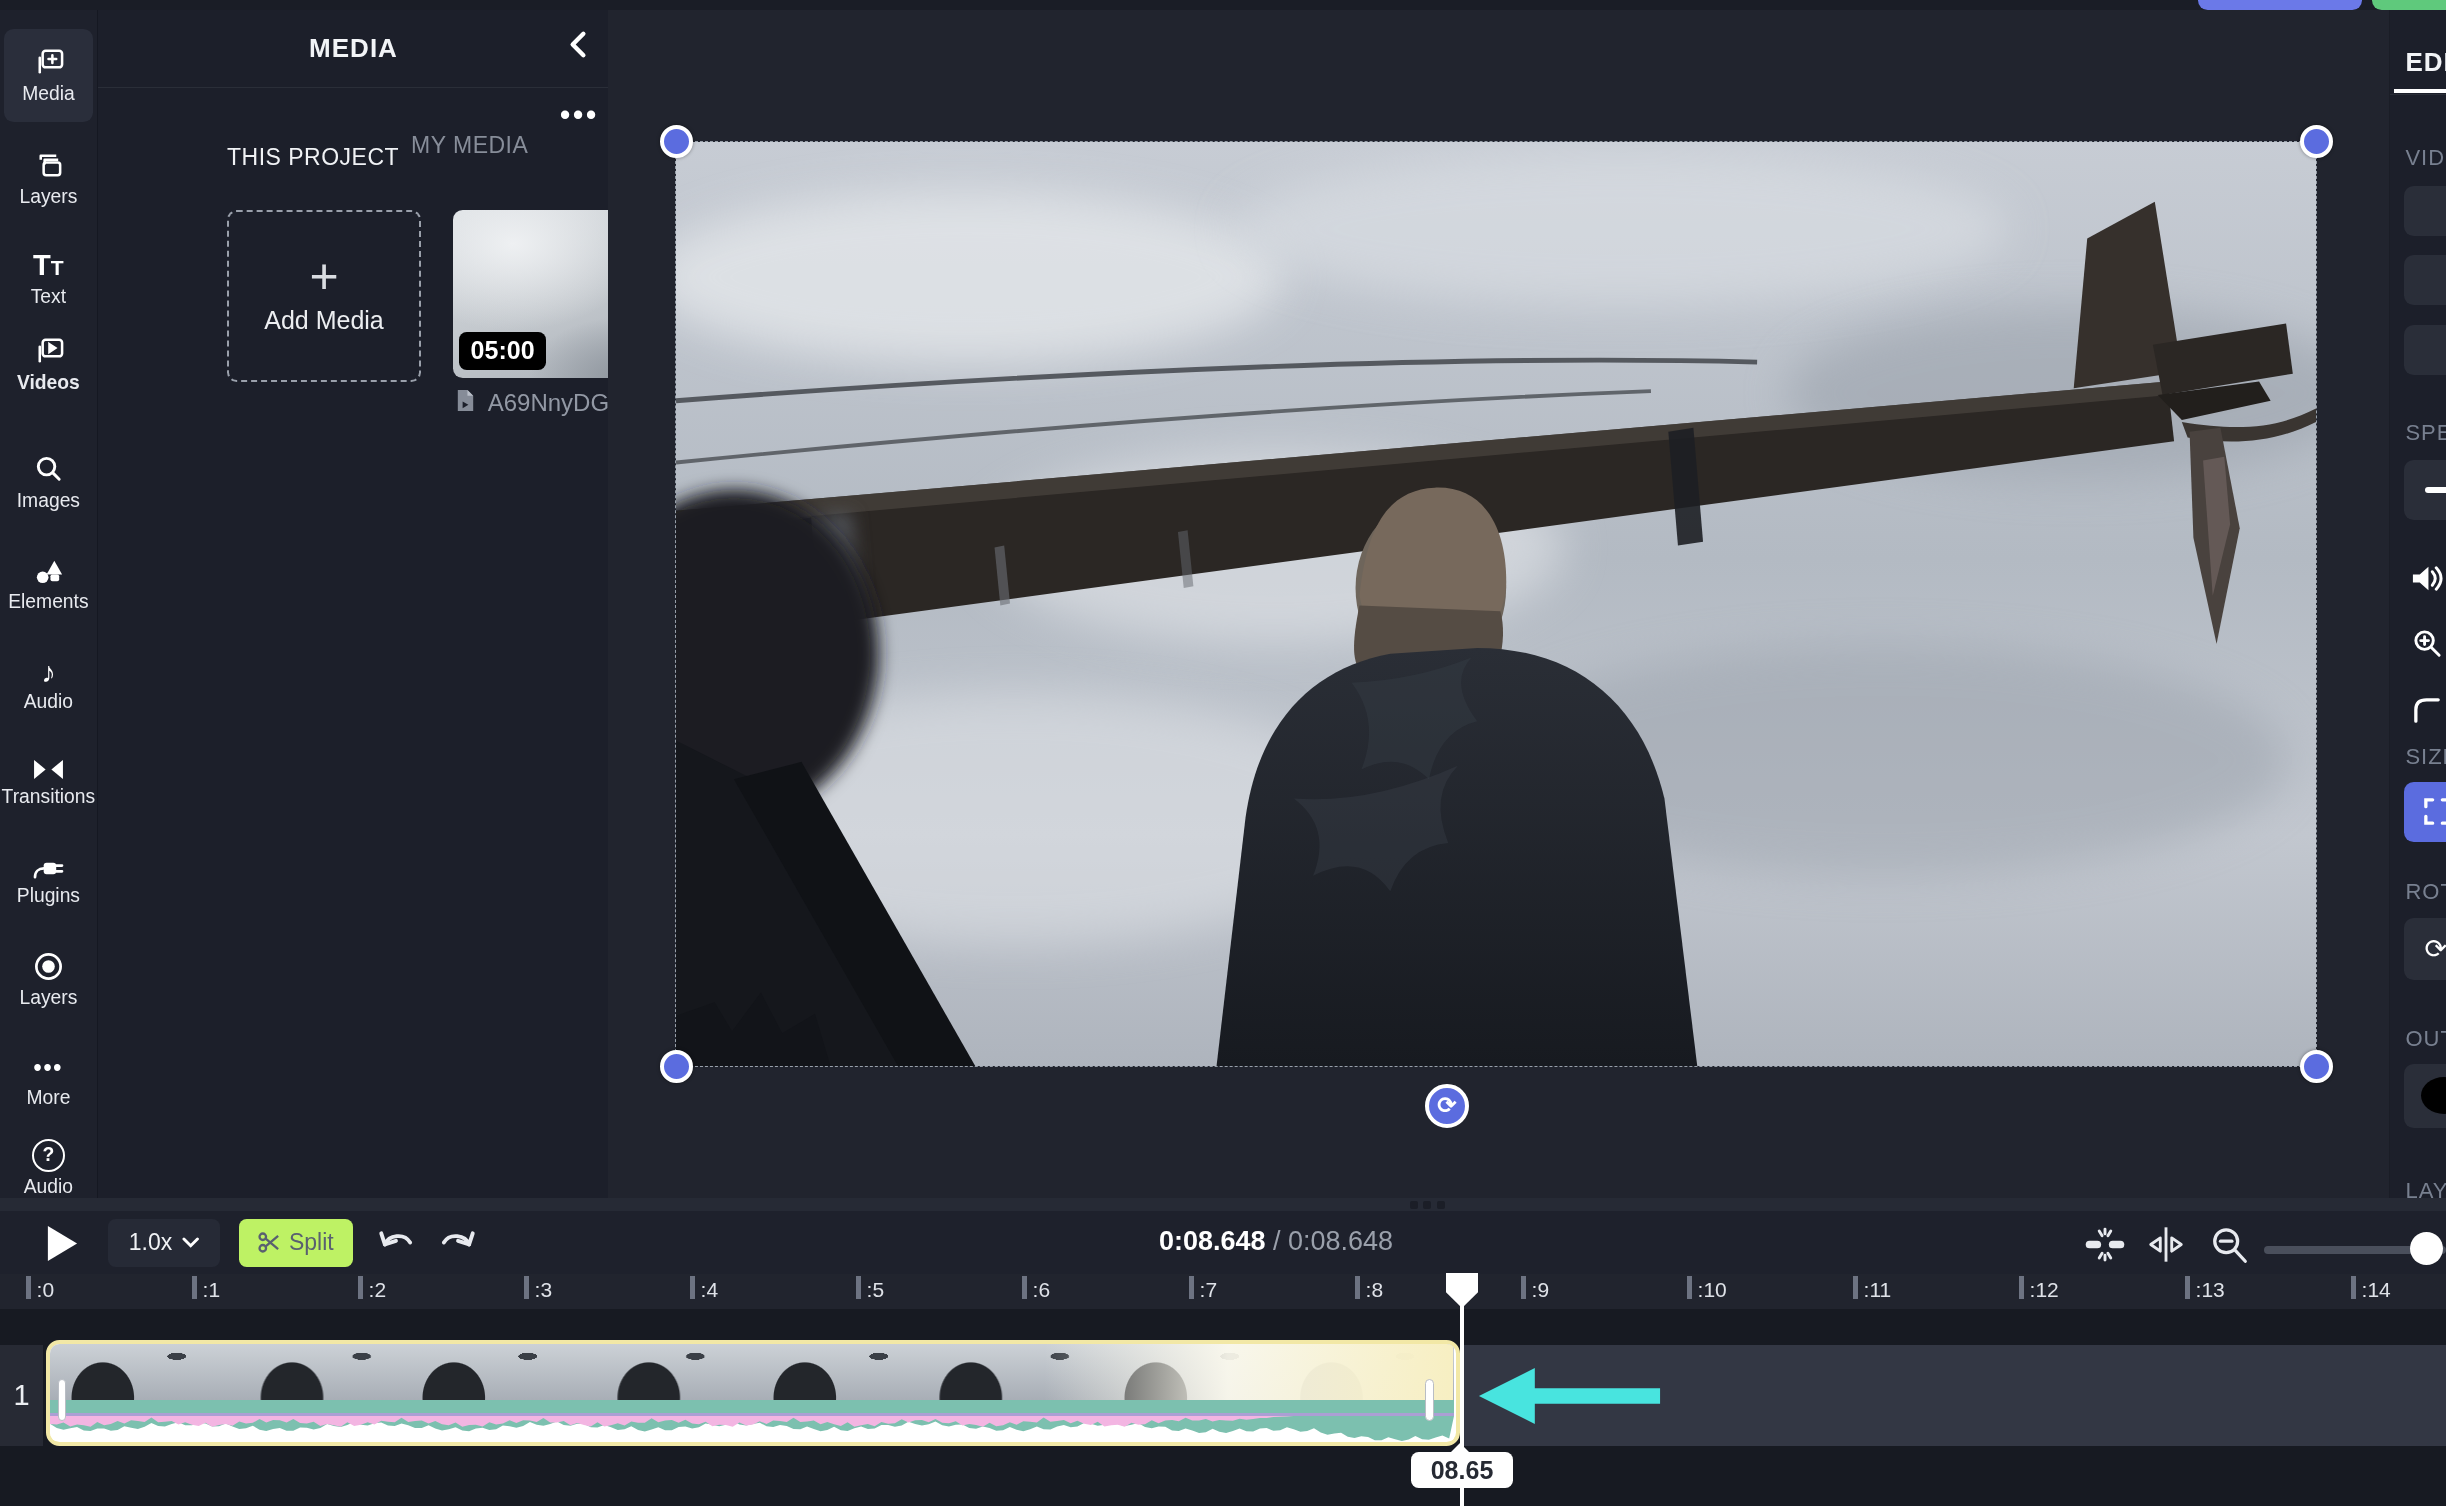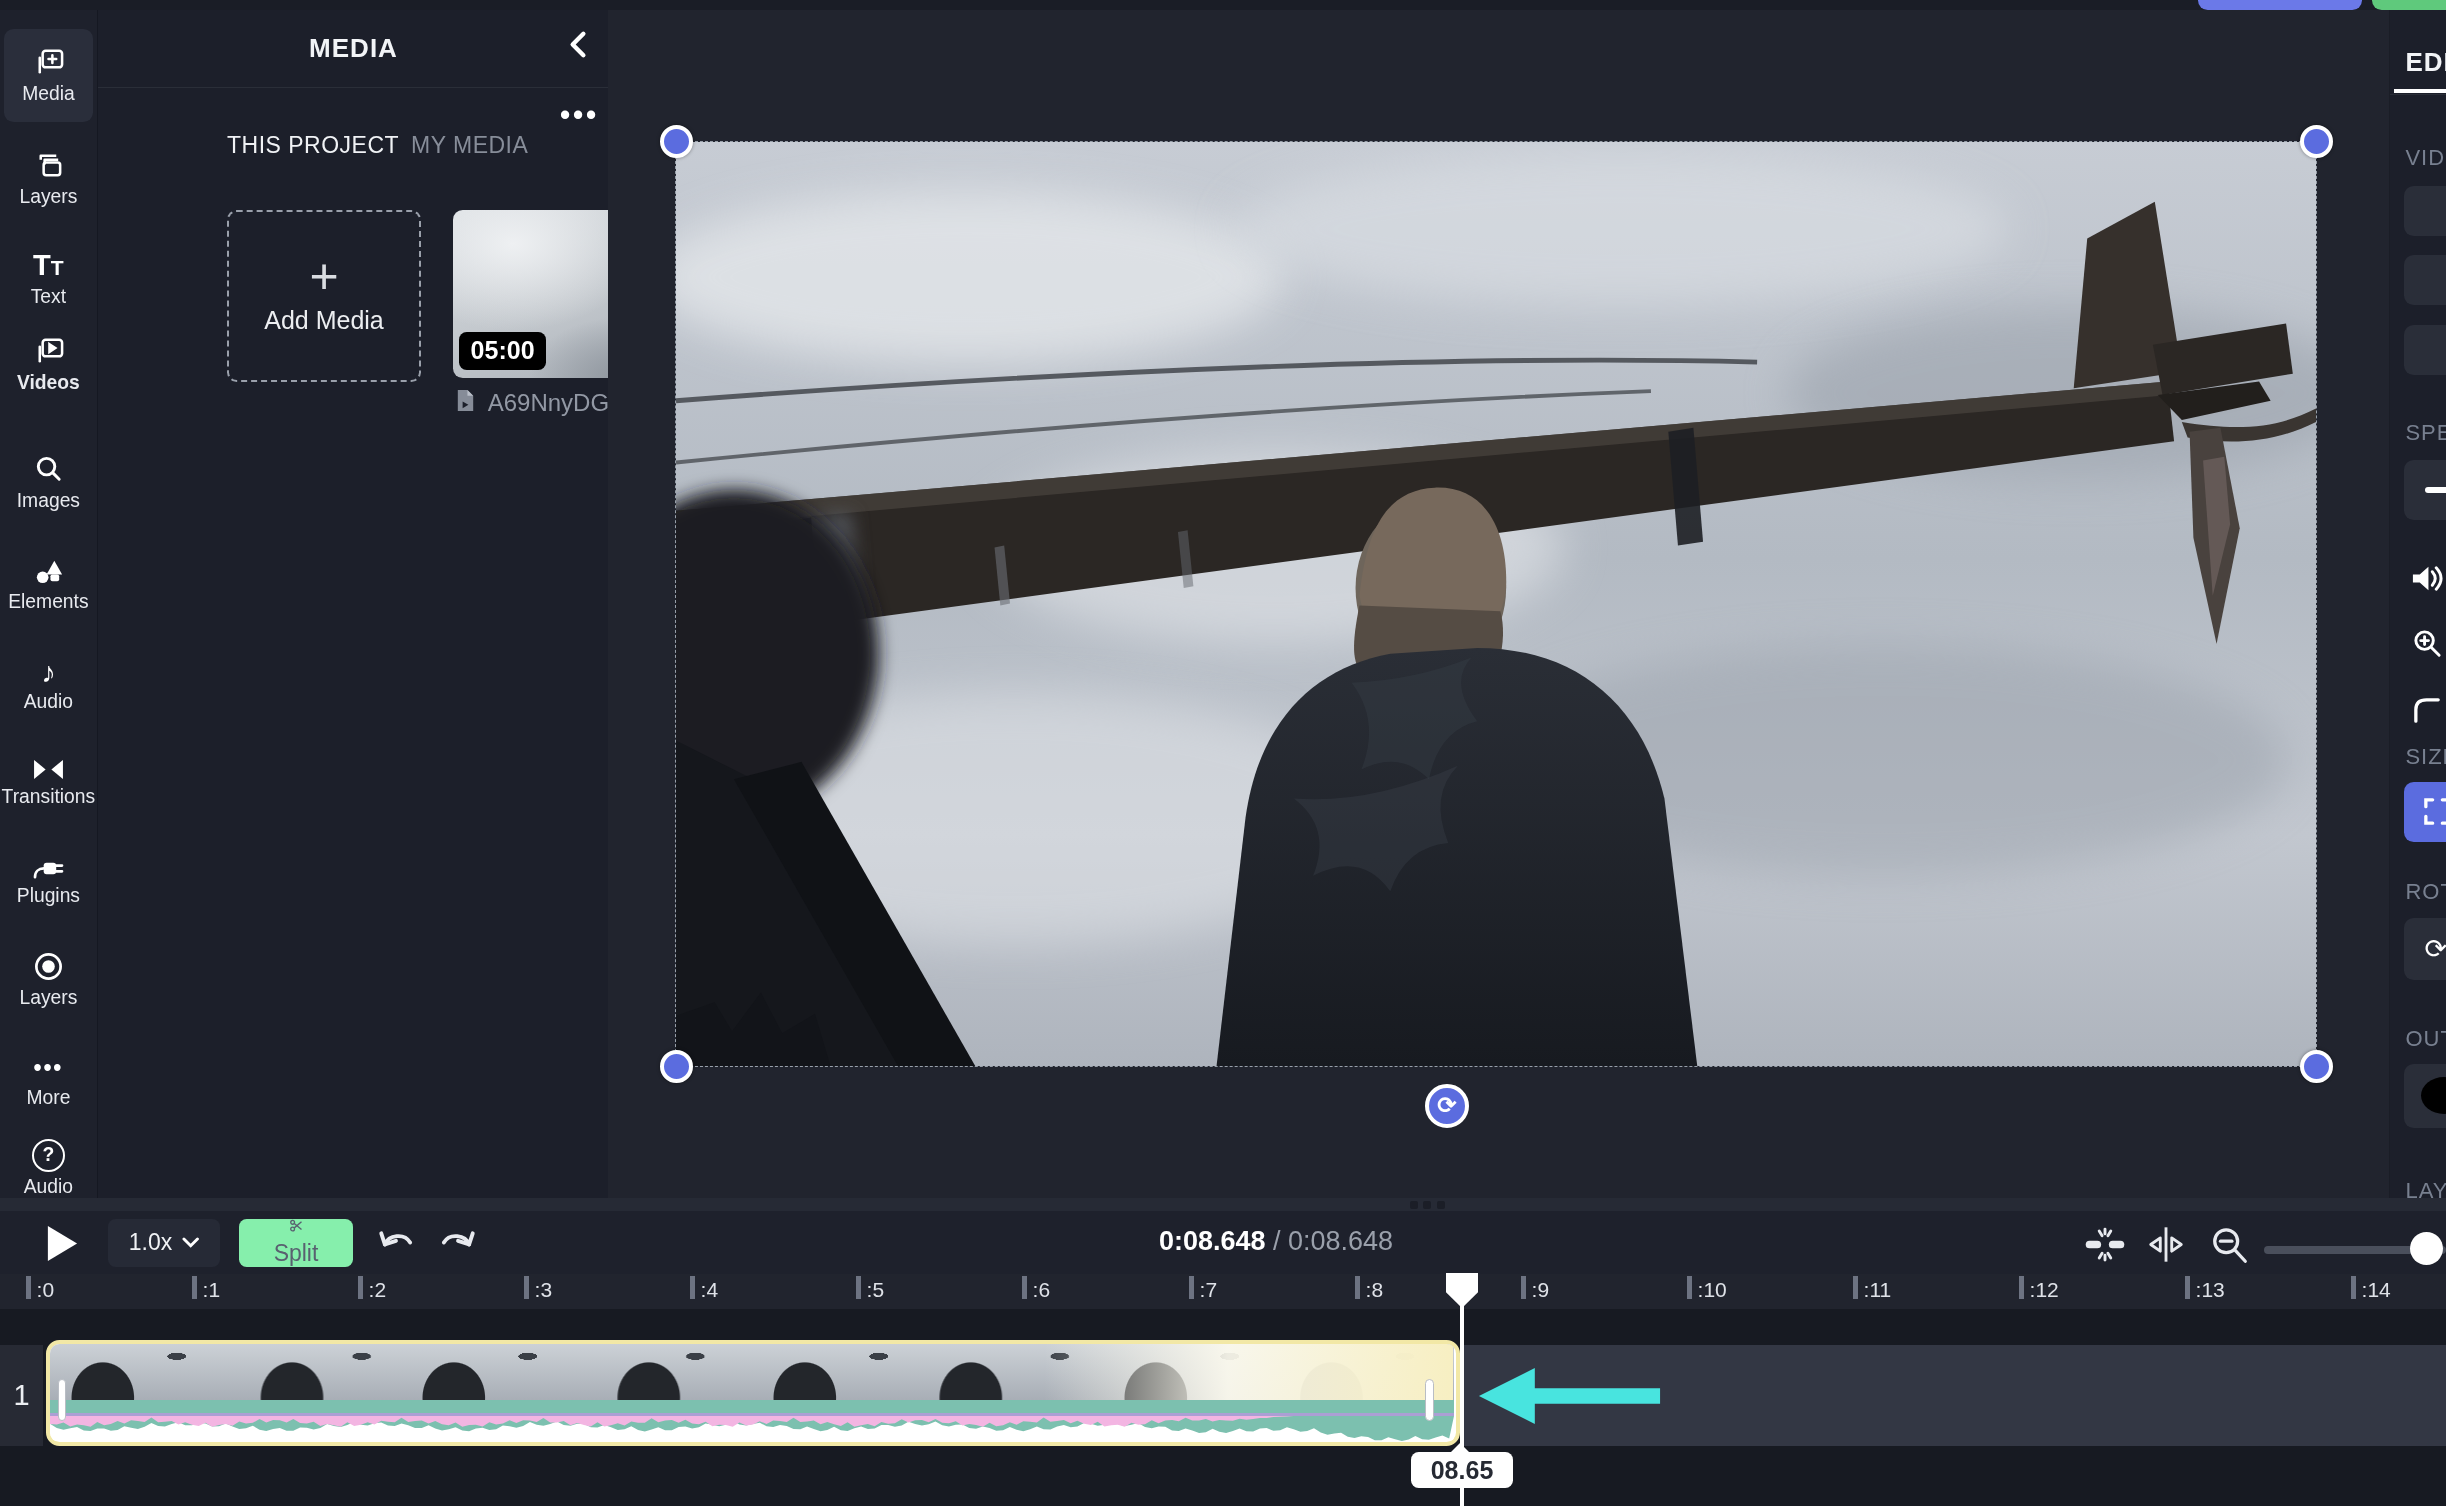--- a/index.html
+++ b/index.html
@@ -22,21 +22,21 @@
   .help-circle{width:29px;height:29px;border:2.9px solid #fff;border-radius:50%;display:flex;
     align-items:center;justify-content:center;font-size:19.3px;font-weight:700;color:#fff;}
 
   
   #media-panel{left:98px;top:9.7px;width:511px;height:1189px;background:#1c1f2a;}
   #media-title{left:0;top:23px;width:511px;text-align:center;color:#f2f4f7;font-size:26px;font-weight:700;letter-spacing:1px;}
   #media-collapse{left:463px;top:17.4px;width:39px;height:39px;color:#fff;}
   #media-divider{left:0;top:77px;width:511px;height:1px;background:#2a2e38;}
   #media-menu{left:462px;top:89px;width:42px;height:29px;color:#fff;font-size:29px;letter-spacing:2.9px;font-weight:700;}
   .tab{top:122px;font-size:23px;letter-spacing:0.5px;}
-  .tab.on{color:#f0f2f5;}
+  .tab.on{color:#f0f2f5;margin-top:12px;}
   .tab.off{color:#878d99;}
   #add-media-tile{left:129px;top:200px;width:190px;height:168px;border:2.9px dashed #9aa0ab;border-radius:9.7px;
     display:flex;flex-direction:column;align-items:center;justify-content:center;gap:9.7px;color:#eceef1;}
   #add-media-tile .plus{font-size:50px;font-weight:400;color:#d9dce1;line-height:39px;}
   #add-media-tile .txt{font-size:25px;}
   #media-card{left:355px;top:200px;width:200px;height:168px;border-radius:9.7px;overflow:hidden;
     background:
       radial-gradient(135px 87px at 85% 100%, #8f969e 0%, rgba(143,150,158,0) 70%),
       radial-gradient(174px 116px at 30% 20%, #eef0f2 0%, rgba(238,240,242,0) 75%),
       linear-gradient(160deg,#d9dde1 0%,#c3c8cd 55%,#aab0b8 100%);}
@@ -55,22 +55,22 @@
 
   
   #panel-divider{left:0;top:1198px;width:2447px;height:12.6px;background:#262a35;}
   #panel-divider .dot{position:absolute;top:2.9px;width:7.7px;height:7.7px;background:#1b1e27;border-radius:1.9px;}
 
   
   #toolbar{left:0;top:1211px;width:2447px;height:64px;background:#1e212c;}
   #play-btn{left:42px;top:11.6px;width:39px;height:41px;color:#fff;}
   #speed-btn{left:108px;top:7.7px;width:112px;height:48px;background:#262a36;border-radius:7.7px;display:flex;
     align-items:center;justify-content:center;gap:9.7px;color:#f0f2f5;font-size:23px;}
-  #split-btn{left:239px;top:7.7px;width:114px;height:48px;background:#86efac;border-radius:7.7px;display:flex;
-    align-items:center;justify-content:center;gap:7.7px;color:#596070;font-size:23px;flex-direction:column;}
+  #split-btn{left:239px;top:7.7px;width:114px;height:48px;background:#bef264;border-radius:7.7px;display:flex;
+    align-items:center;justify-content:center;gap:7.7px;color:#596070;font-size:23px;}
   .histbtn{top:13.5px;width:44px;height:37px;color:#e8eaef;}
   #time-display{left:1083px;top:15.4px;width:386px;text-align:center;font-size:27px;color:#9aa0ab;}
   #time-display b{color:#fff;font-weight:700;}
   .tool-icon{top:13.5px;color:#e8eaef;}
   #zoom-slider-track{left:2264px;top:35px;width:182px;height:7.7px;border-radius:3.9px;background:#4a4f5c;}
   #zoom-slider-knob{left:2410px;top:21px;width:33px;height:33px;border-radius:50%;background:#fff;}
 
   
   #ruler{left:0;top:1274px;width:2447px;height:35px;background:#21242e;}
   .tick{position:absolute;top:1.9px;height:33px;}

